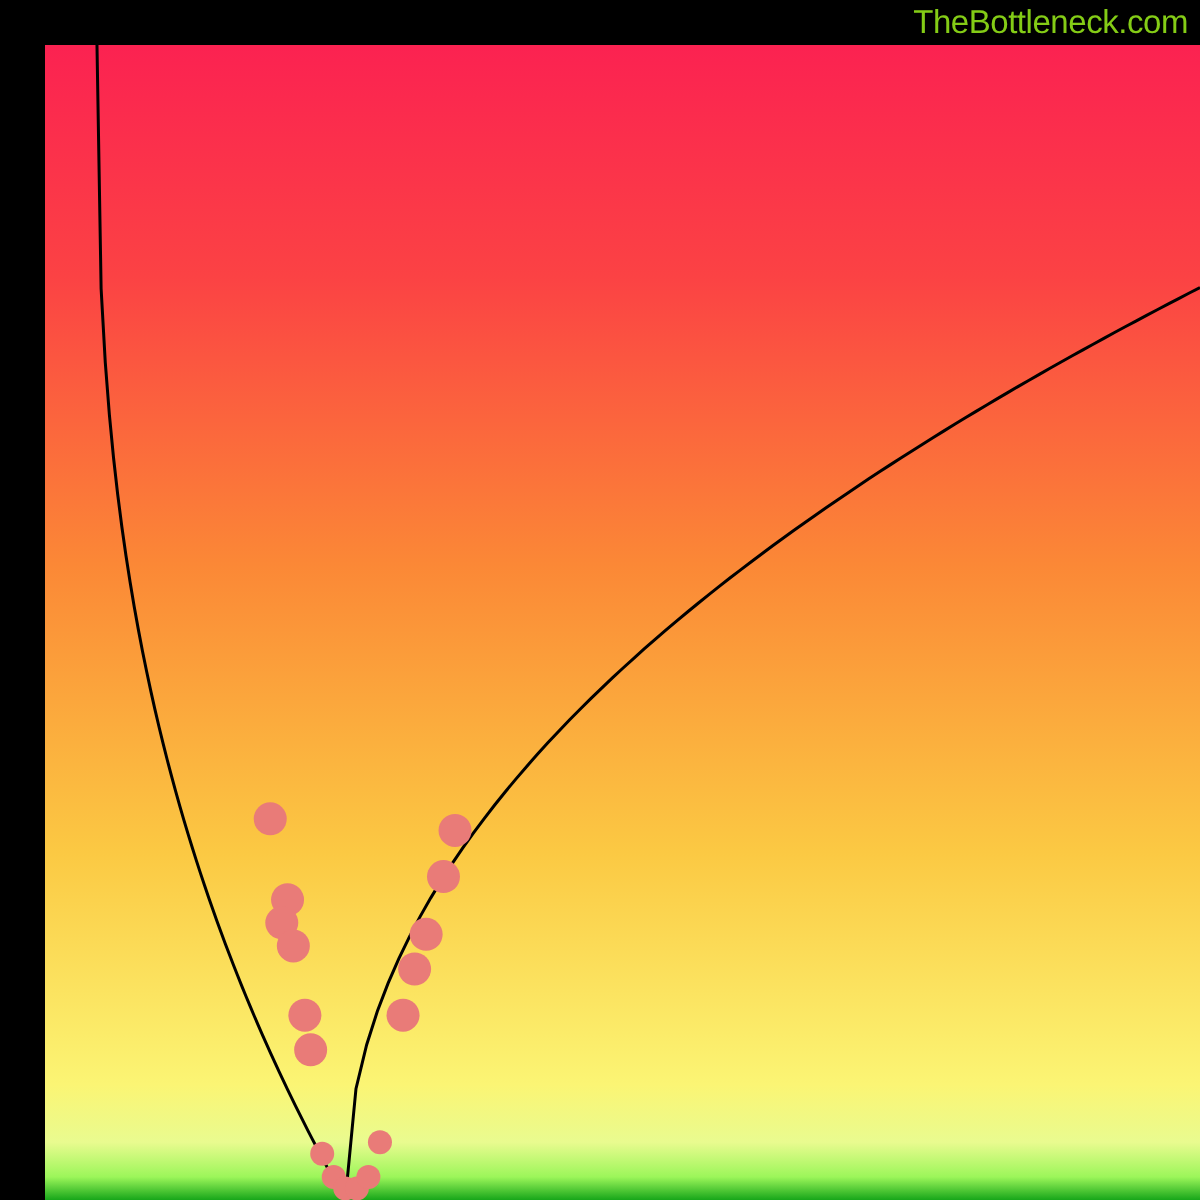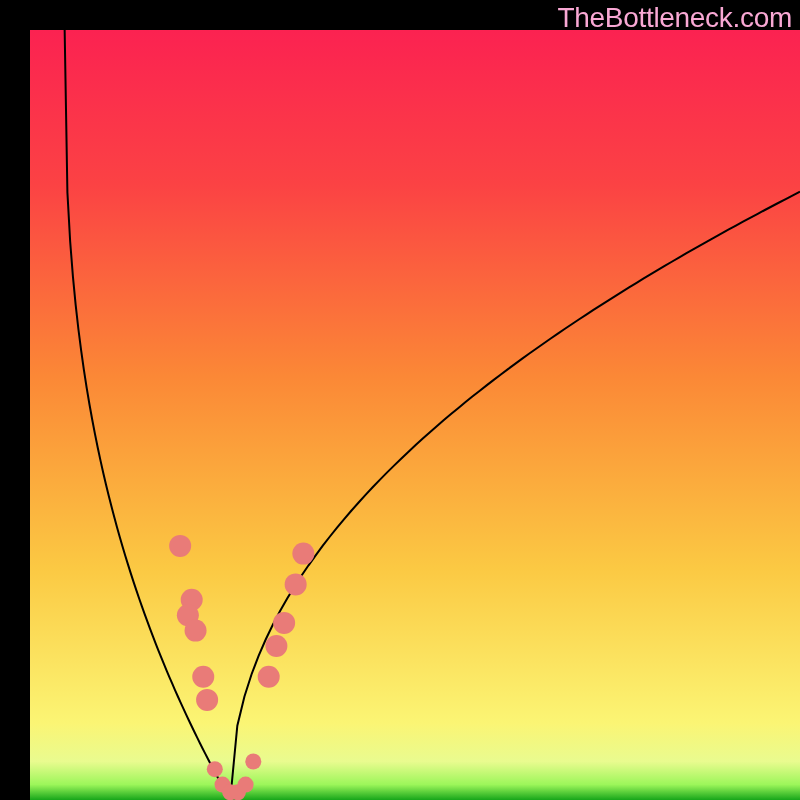--- a/index.html
+++ b/index.html
@@ -14,22 +14,22 @@
     .frame {
       width: 800px;
       height: 800px;
       background: black;
       position: relative;
     }
     .watermark {
       position: absolute;
       top: 2px;
       right: 8px;
-      color: #f9a8d4;
-      font-size: 28px;
+      color: #84cc16;
+      font-size: 22px;
       font-weight: 500;
       letter-spacing: -0.3px;
       z-index: 10;
     }
     .plot {
       position: absolute;
       top: 30px;
       left: 30px;
       width: 770px;
       height: 770px;

